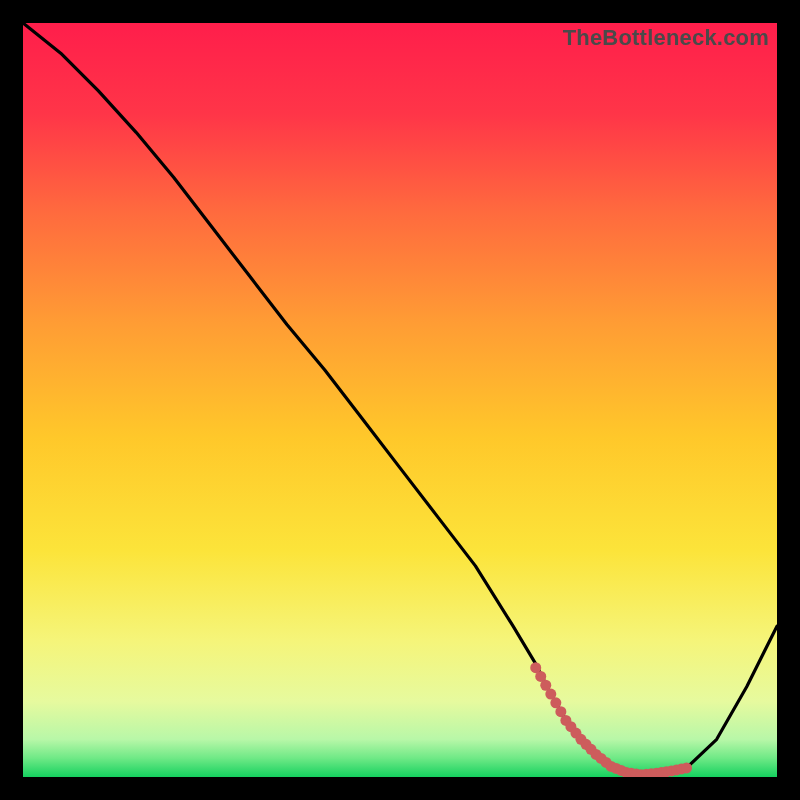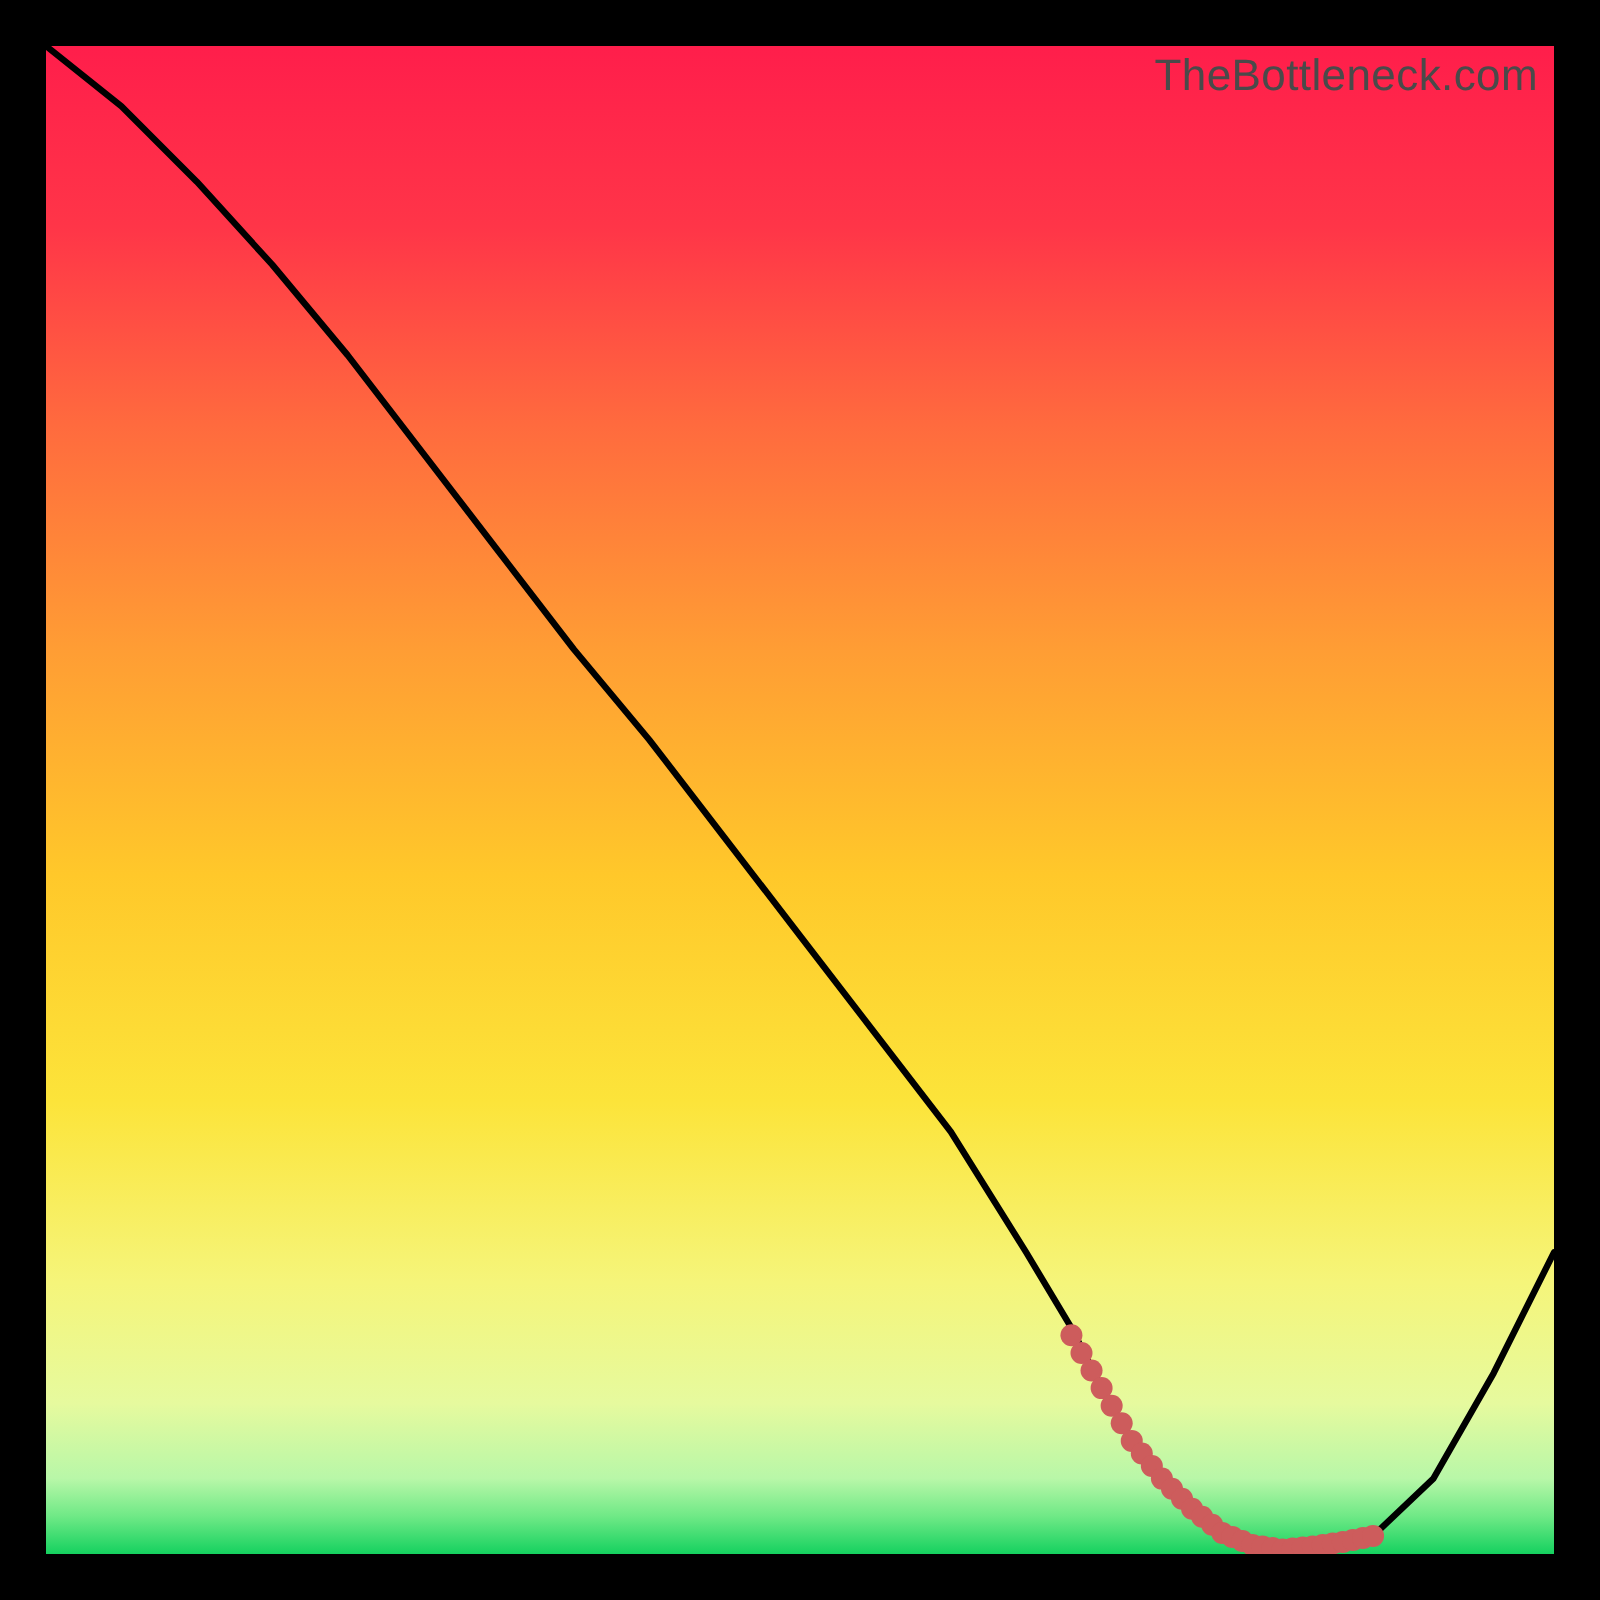--- a/index.html
+++ b/index.html
@@ -26,21 +26,21 @@
     width: 754px;
     height: 754px;
     
   }
   .watermark {
     position: absolute;
     top: 2px;
     right: 8px;
     color: #4a4a4a;
     font-size: 22px;
-    font-weight: 400;
+    font-weight: 700;
     letter-spacing: 0.2px;
   }
   svg {
     position: absolute;
     left: 0;
     top: 0;
   }
 </style>
 </head>
 <body>

